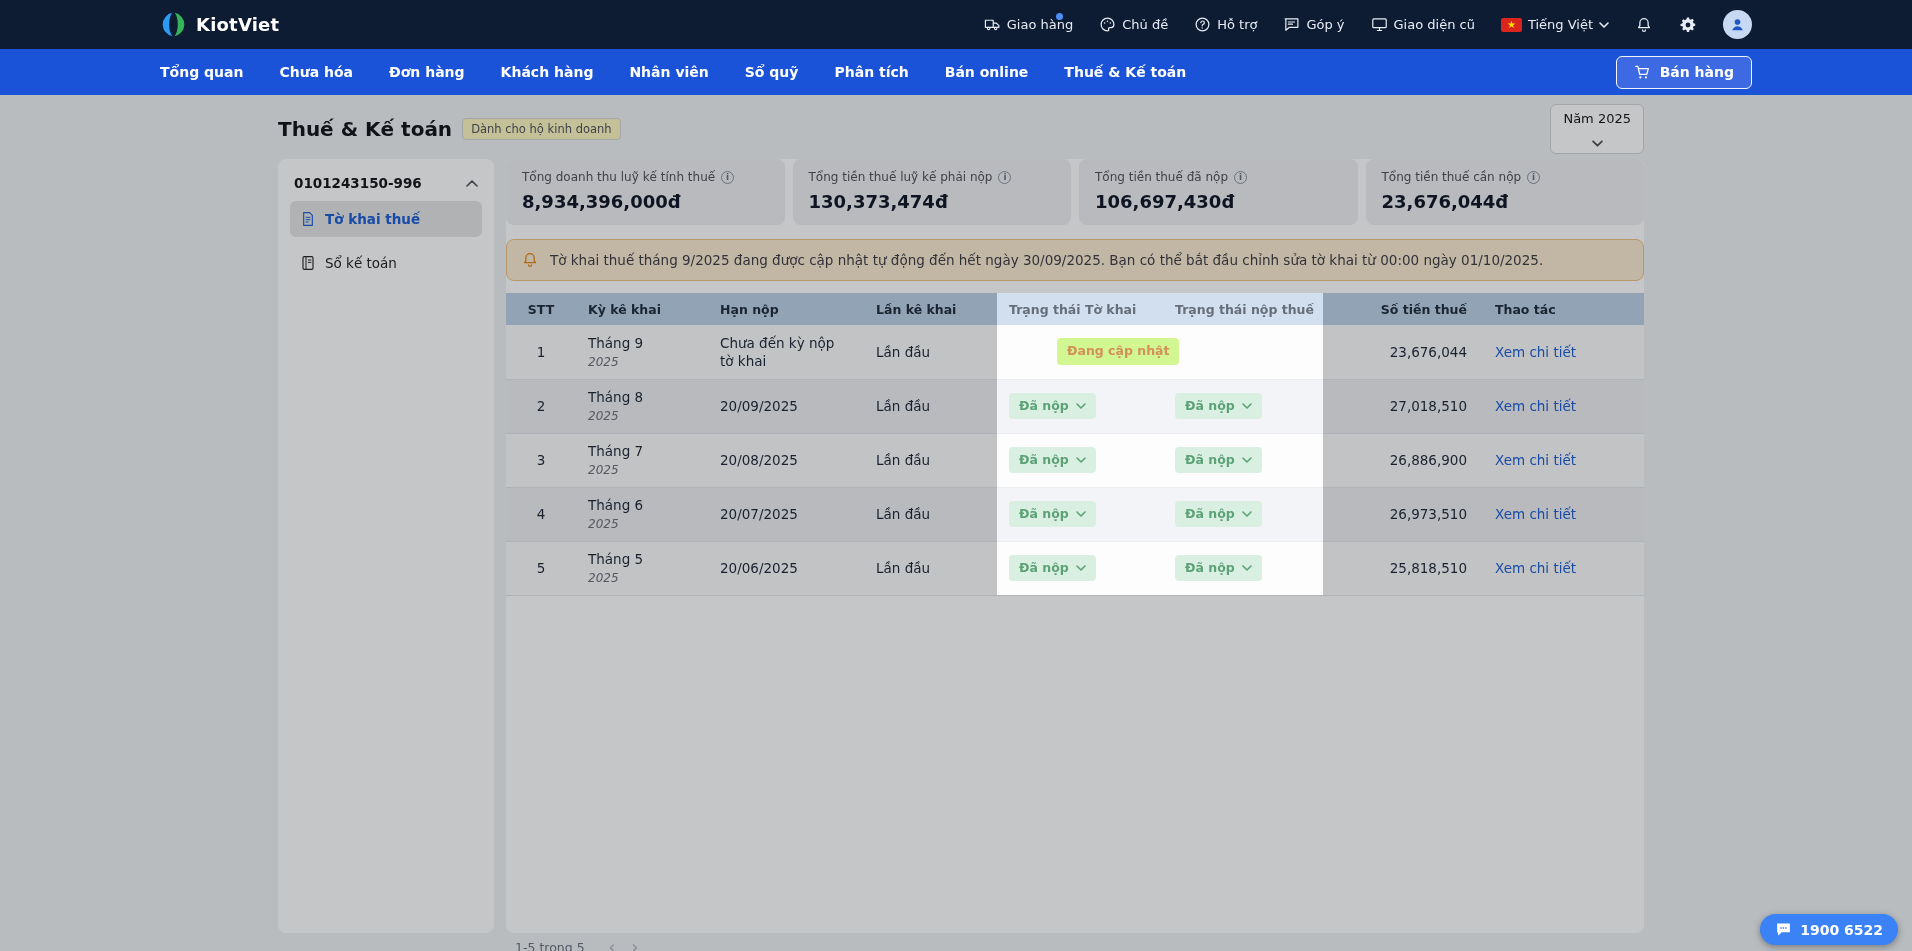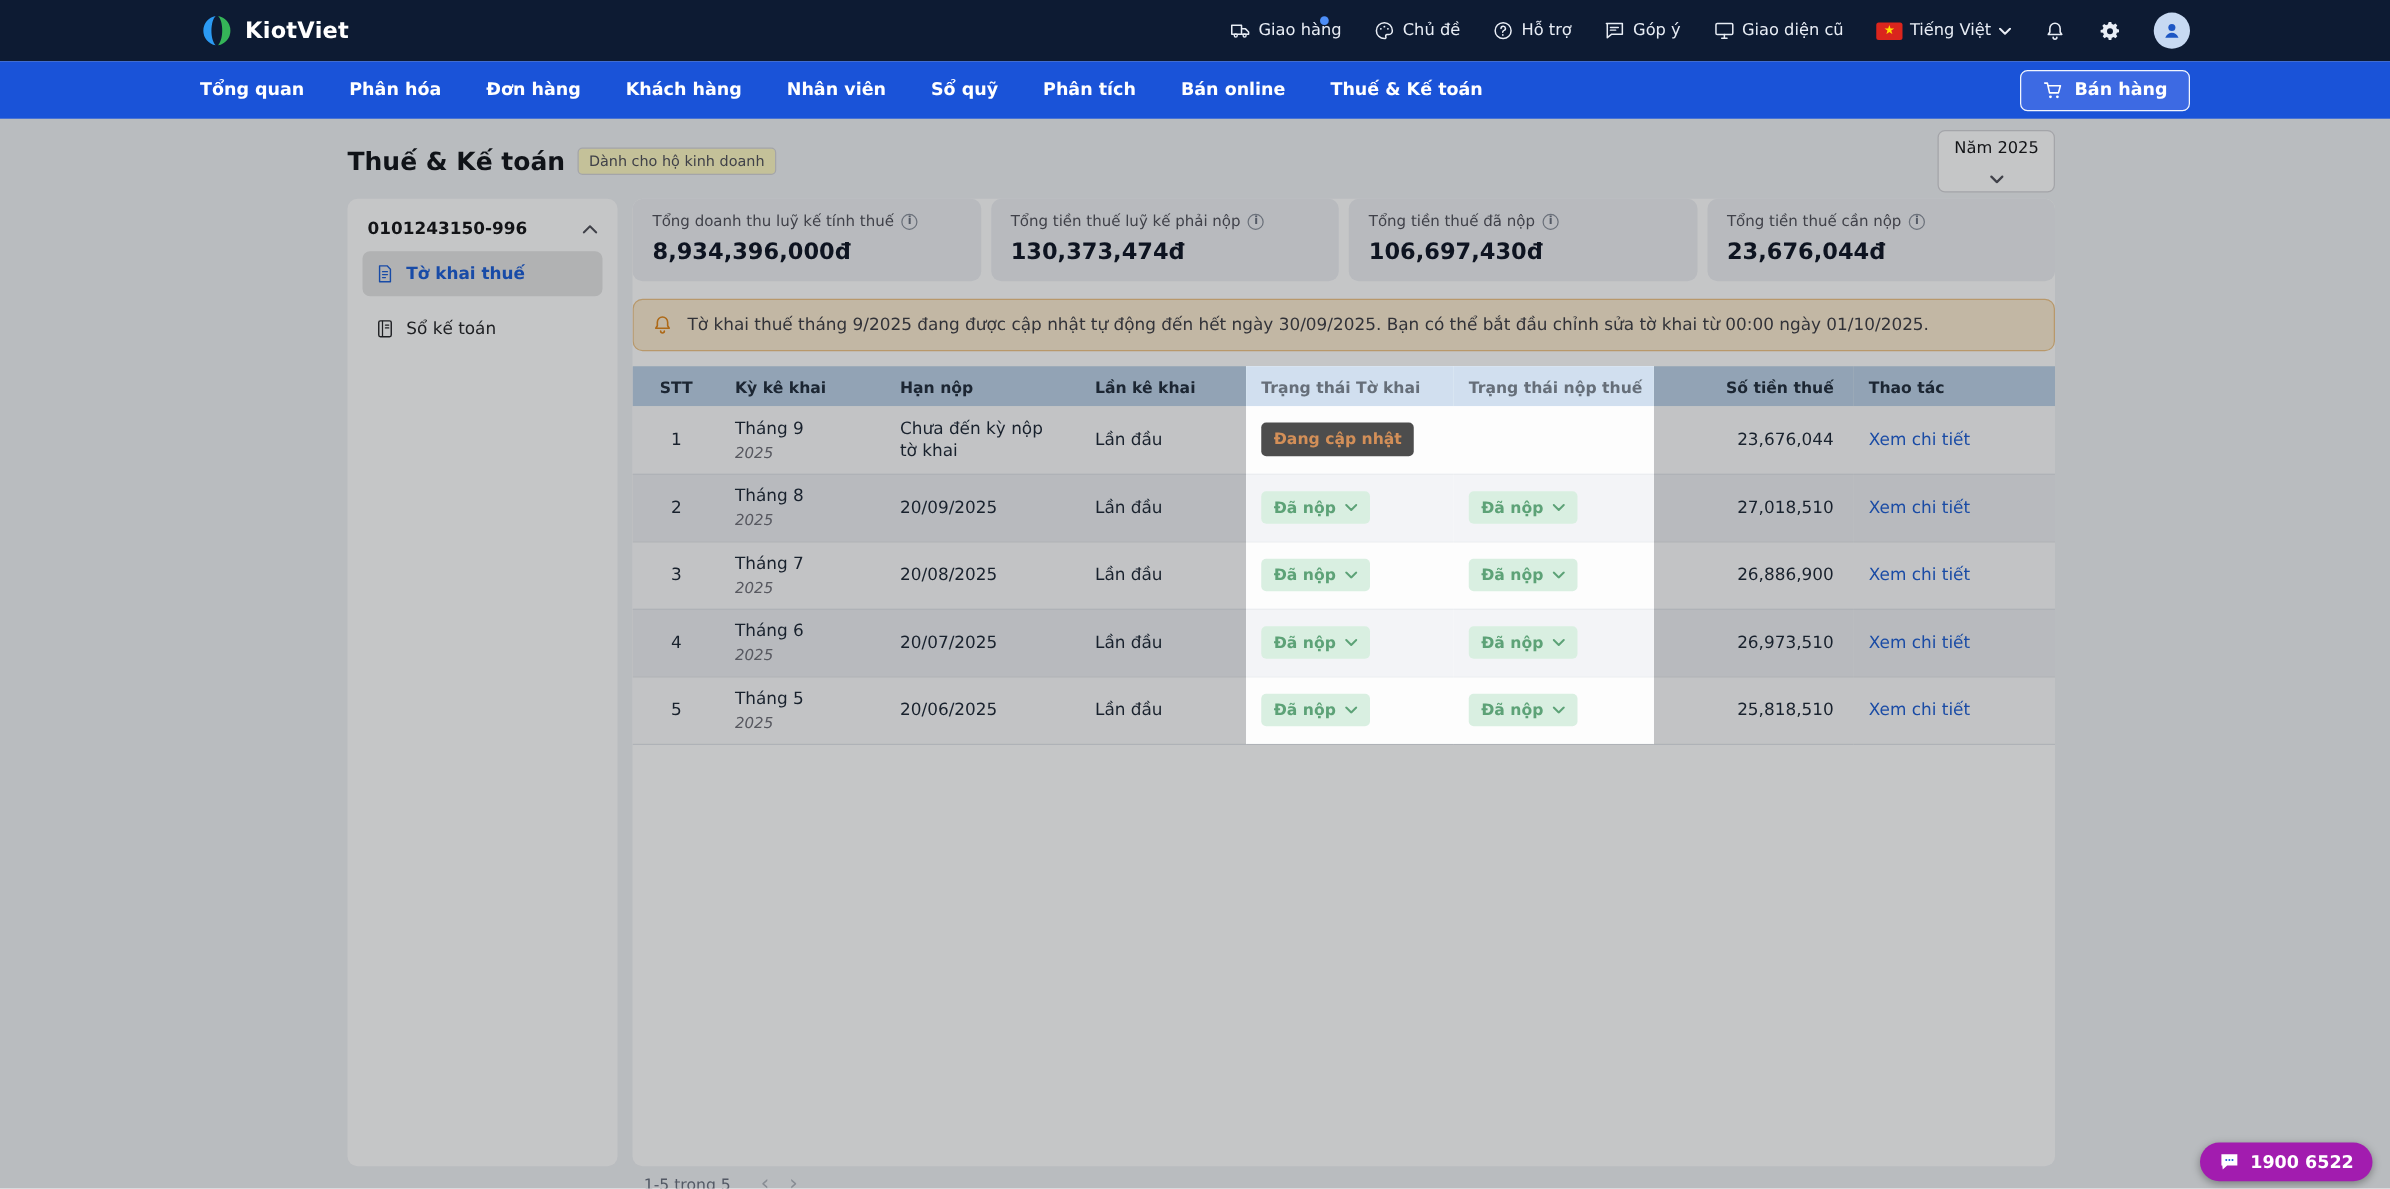--- a/index.html
+++ b/index.html
@@ -60,33 +60,33 @@
   .tax-table th { height:32px; background:#bdd2e8; font-size:12.5px; font-weight:700; color:#24303f; text-align:left; padding:0 12px; white-space:nowrap; }
   .tax-table td { height:54px; font-size:13.5px; color:#1f2937; padding:6px 12px; border-bottom:1px solid #e3e6ea; vertical-align:middle; line-height:1.35; }
   .tax-table tr.even td { background:#eef0f4; }
   .tax-table tr.odd td { background:#fcfcfd; }
   .c-stt, .h-stt { text-align:center !important; }
   .h-amount, .c-amount { text-align:right !important; padding-right:16px !important; }
   .p-month { font-size:13.5px; color:#1f2937; }
   .p-year { font-size:12px; font-style:italic; color:#71717a; margin-top:2px; }
   .pill { display:inline-flex; align-items:center; gap:7px; border-radius:4px; padding:5px 10px; font-size:12.5px; font-weight:600; white-space:nowrap; }
   .pill.green { background:#c9e9d4; color:#177a3d; cursor:pointer; }
-  .pill.orange { background:#000000; color:#c05f10; }
+  .pill.orange { background:#bef264; color:#c05f10;margin-left:48px; }
   .detail-link { color:#2160d3; font-size:13.5px; cursor:pointer; text-decoration:none; white-space:nowrap; }
 
   .pagination { margin-top:6px; margin-left:237px; display:flex; align-items:center; gap:24px; font-size:12.5px; color:#6b7280; }
   .pg-btns { display:flex; align-items:center; gap:16px; }
   .pg-arrow { font-size:17px; color:#b0b5bd; cursor:pointer; line-height:1; }
 
   
   .dim-overlay { position:absolute; left:0; top:95px; width:1912px; height:856px; overflow:hidden; pointer-events:none; z-index:40; }
   .spotlight { position:absolute; left:997px; top:198px; width:326px; height:302px; background:rgba(255,255,255,0.30); box-shadow:0 0 0 4000px rgba(6,9,14,0.23); }
 
   
-  .chat-btn { position:absolute; right:14px; bottom:6px; z-index:60; display:flex; align-items:center; gap:8px; background:#a21caf; border:none; border-radius:16px; color:#fff; font-size:14px; font-weight:700; padding:7px 15px; cursor:pointer; box-shadow:0 2px 7px rgba(0,0,0,0.35); font-family:inherit; }
+  .chat-btn { position:absolute; right:14px; bottom:6px; z-index:60; display:flex; align-items:center; gap:8px; background:#3b82f6; border:none; border-radius:16px; color:#fff; font-size:14px; font-weight:700; padding:7px 15px; cursor:pointer; box-shadow:0 2px 7px rgba(0,0,0,0.35); font-family:inherit; }
 </style>
 </head>
 <body>
 
 <div class="screen">
 
   <header class="topbar">
     <div class="brand">
       <svg viewBox="0 0 32 32" width="27" height="27">
         <path d="M14.8 2.2A14 14 0 0 0 14.8 29.8C9.6 24.6 9.6 7.4 14.8 2.2Z" fill="#2b9af3"></path>
@@ -166,21 +166,21 @@
         <svg viewBox="0 0 24 24" width="17" height="17">
             <circle cx="12" cy="8.5" r="4" fill="#1d56c4"></circle>
             <path d="M4.5 20c1.6-3.8 4.4-5.5 7.5-5.5s5.9 1.7 7.5 5.5z" fill="#1d56c4"></path>
           </svg>
       </span>
     </div>
   </header>
 
   <nav class="navbar">
     <a class="nav-item">Tổng quan</a>
-    <a class="nav-item">Phân hóa</a>
+    <a class="nav-item">Chưa hóa</a>
     <a class="nav-item">Đơn hàng</a>
     <a class="nav-item">Khách hàng</a>
     <a class="nav-item">Nhân viên</a>
     <a class="nav-item">Sổ quỹ</a>
     <a class="nav-item">Phân tích</a>
     <a class="nav-item">Bán online</a>
     <a class="nav-item">Thuế &amp; Kế toán</a>
     <button class="sell-btn">
       <svg class="ic" viewBox="0 0 24 24">
           <path d="M2.5 3.5h3L8 14.5h10l2.2-8H6.3" fill="none" stroke="currentColor" stroke-width="1.8" stroke-linejoin="round" stroke-linecap="round"></path>

